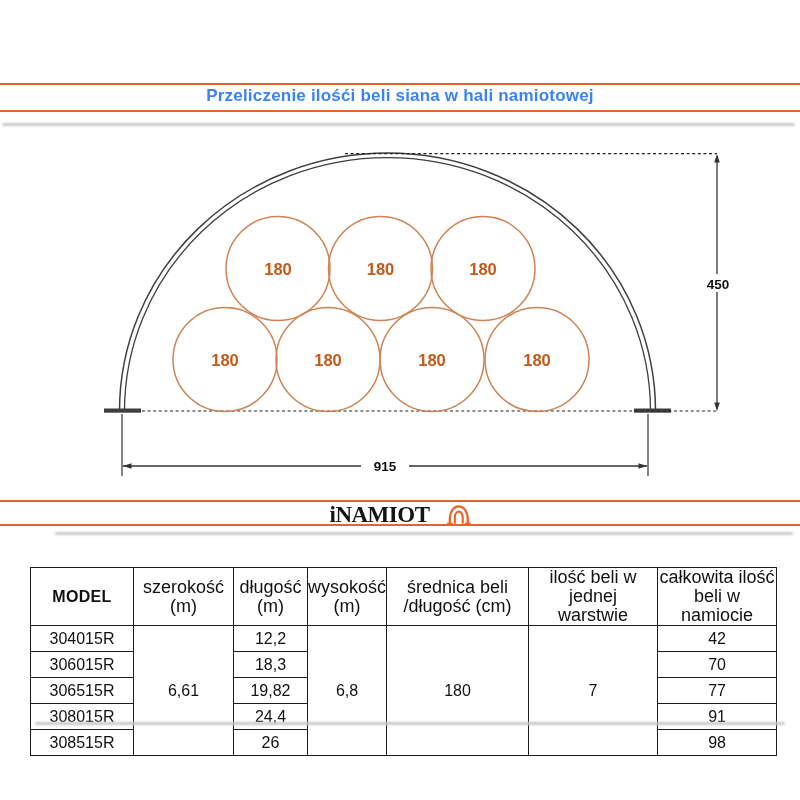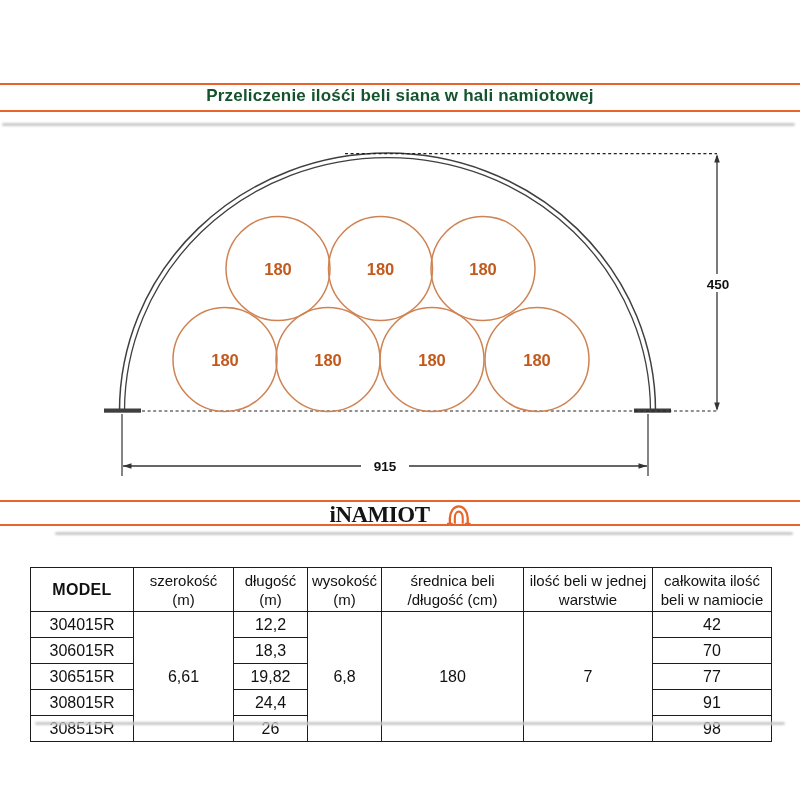--- a/index.html
+++ b/index.html
@@ -5,40 +5,40 @@
   html,body{margin:0;padding:0;background:#fff;}
   .canvas{
     position:relative;width:800px;height:800px;background:#ffffff;
     font-family:"Liberation Sans",sans-serif;overflow:hidden;
   }
   .rule{position:absolute;left:0;width:800px;height:2px;background:#E8642B;}
   .rule-thin{height:2px;}
   .smudge{position:absolute;height:3px;background:#c9c9c9;filter:blur(1.2px);border-radius:2px;}
   .page-title{
     position:absolute;top:86px;left:0;width:800px;text-align:center;
-    font-size:17px;font-weight:bold;color:#14532d;letter-spacing:.2px;
+    font-size:17px;font-weight:bold;color:#3b82f6;letter-spacing:.2px;
   }
   .diagram-svg{position:absolute;left:0;top:0;}
   .logo-row{
     position:absolute;top:502px;left:0;width:800px;height:24px;
     display:flex;align-items:center;justify-content:center;gap:16px;
   }
   .logo-text{
     font-family:"Liberation Serif",serif;font-weight:bold;font-size:23px;
     color:#141414;letter-spacing:-0.5px;line-height:1;
   }
   table.data{
     position:absolute;left:30px;top:567px;border-collapse:collapse;
     table-layout:fixed;background:#fff;
   }
   table.data td,table.data th{
     border:1.6px solid #1c1c1c;text-align:center;vertical-align:middle;
     padding:0;color:#111;background:#fff;
   }
-  th.hdr{font-weight:normal;font-size:15px;line-height:19px;height:43px;}
+  th.hdr{font-weight:normal;font-size:18px;line-height:19px;height:43px;}
   th.hdr.model{font-weight:bold;font-size:16px;letter-spacing:.3px;}
   td.model{font-weight:normal;font-size:16px;height:25px;}
   td.val{font-size:16px;height:25px;}
   td.merged{font-size:16px;}
 </style>
 </head>
 <body>
 
 <div class="canvas">
 

